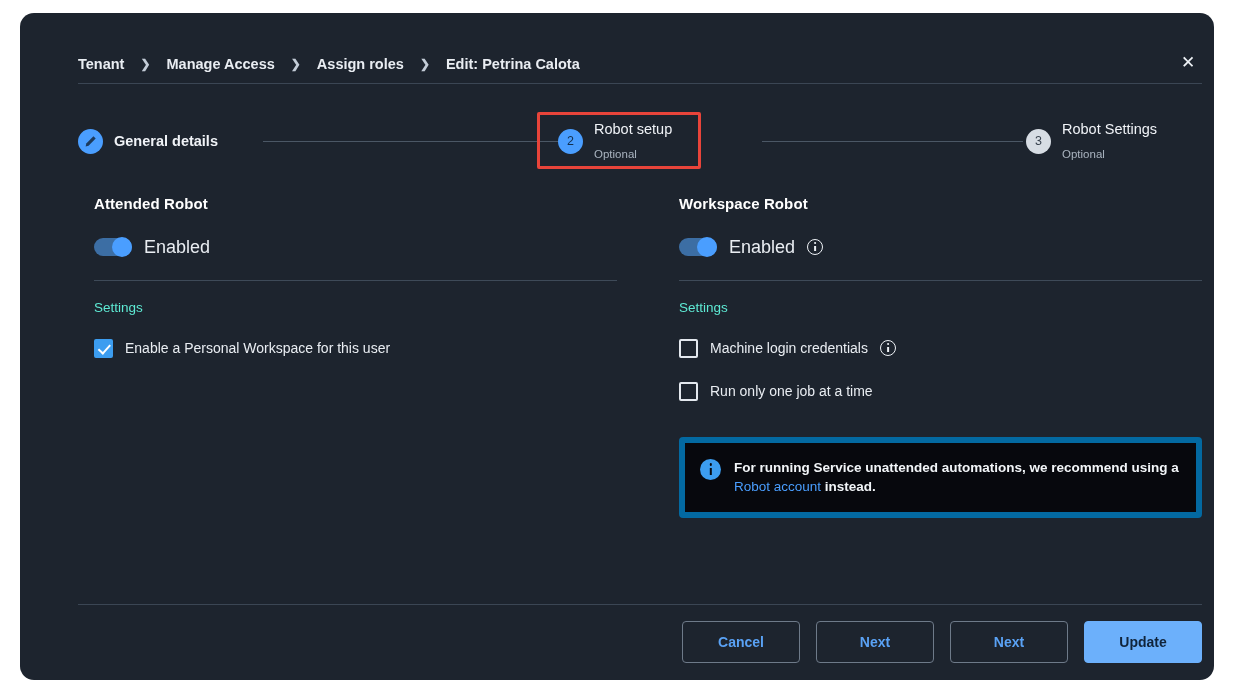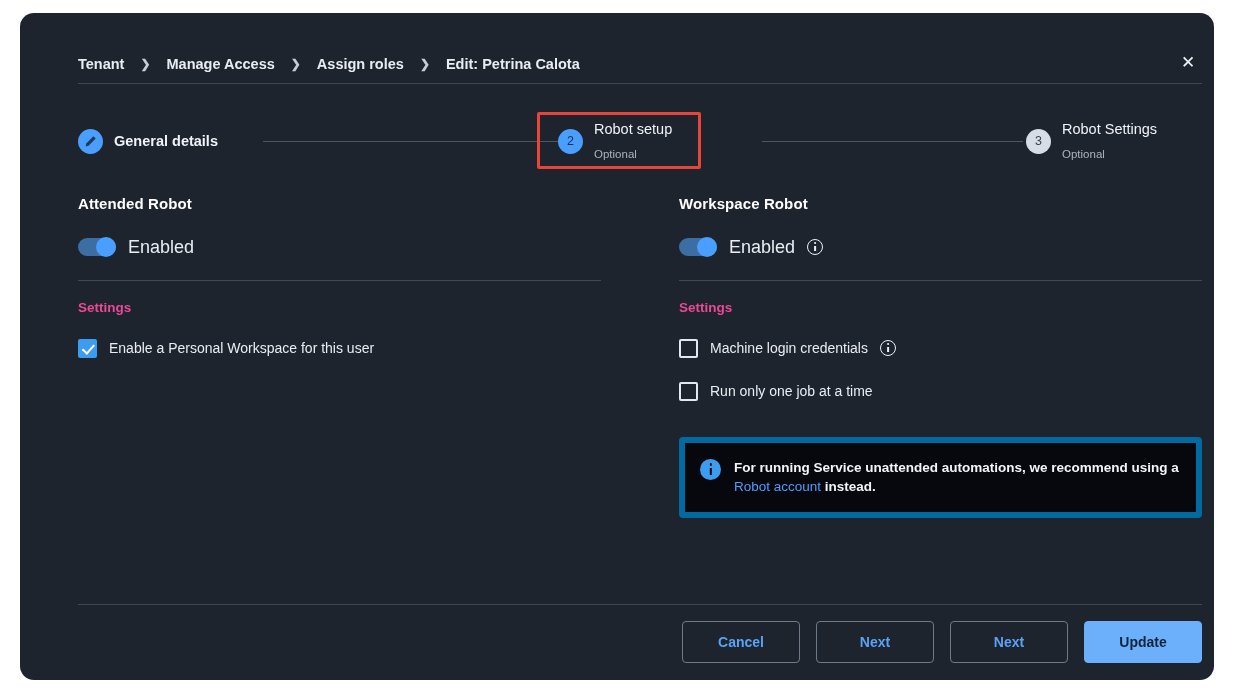--- a/index.html
+++ b/index.html
@@ -126,21 +126,21 @@
     top: -1px;
     width: 164px;
     height: 57px;
     border: 3px solid #e8443a;
     border-radius: 2px;
     pointer-events: none;
   }
 
   
   .col { position: absolute; top: 182px; }
-  .col-left { left: 58px; width: 523px; }
+  .col-left { left: 74px; width: 523px; }
   .col-right { left: 659px; width: 523px; }
 
   .col-title {
     font-size: 15px;
     font-weight: bold;
     color: #ffffff;
     letter-spacing: .1px;
   }
 
   .toggle-row {
@@ -204,22 +204,22 @@
 
   .col-rule {
     margin-top: 22px;
     height: 1px;
     background: #3e4a58;
   }
 
   .settings-title {
     margin-top: 19px;
     font-size: 13.5px;
-    font-weight: bold;
-    color: #ec4899;
+    font-weight: normal;
+    color: #5eead4;
   }
 
   .check-row {
     display: flex;
     align-items: center;
     gap: 12px;
     margin-top: 23px;
     height: 20px;
   }
   .checkbox {

